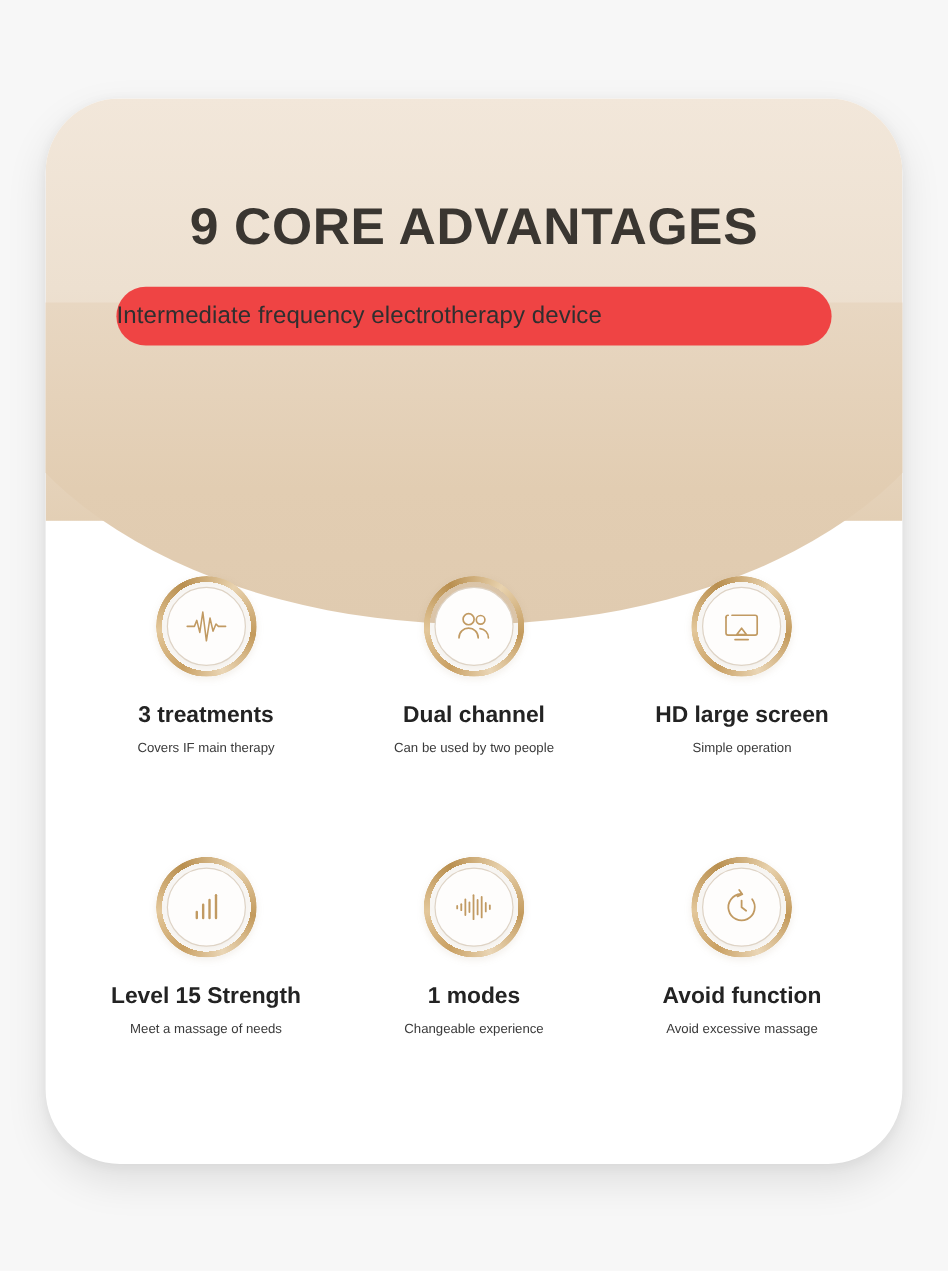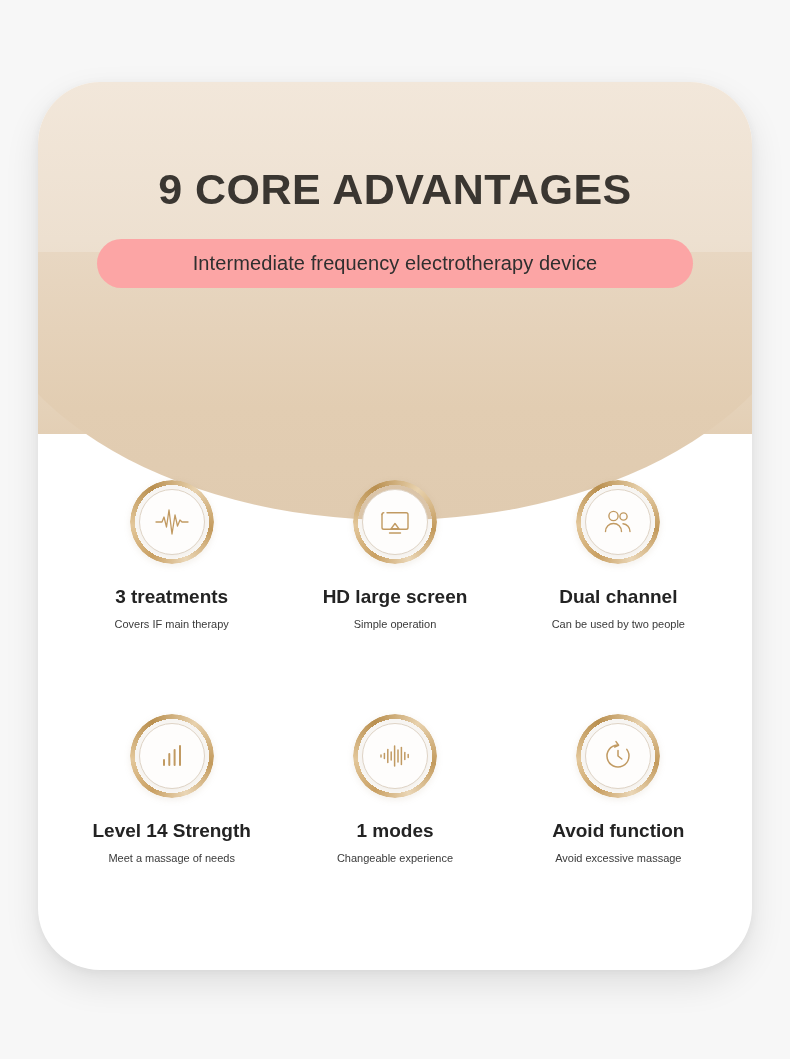--- a/index.html
+++ b/index.html
@@ -63,25 +63,24 @@
     font-weight: bold;
     letter-spacing: 0.5px;
     color: #3a3631;
     line-height: 1;
   }
 
   #subtitle-pill {
     margin: 28px auto 17px;
     width: 596px;
     height: 49px;
-    background: #fca5a5;
+    background: #ef4444;
     border-radius: 26px;
     display: flex;
     align-items: center;
-    justify-content: center;
   }
   #subtitle-text {
     font-size: 20px;
     color: #2f2f2f;
     letter-spacing: 0.1px;
   }
 
   
   #features-grid {
     position: absolute;
@@ -180,57 +179,57 @@
       </div>
       <div class="feature-title">3 treatments</div>
       <div class="feature-desc">Covers IF main therapy</div>
     </div>
 
     <div class="feature-cell">
       <div class="icon-badge">
         <div class="ring-outer"></div>
         <div class="ring-inner"></div>
         <svg class="icon-glyph" viewBox="0 0 40 40" fill="none" stroke="#c19a62" stroke-width="1.4" stroke-linecap="round" stroke-linejoin="round">
+          <circle cx="15.5" cy="14" r="4.6"></circle>
+          <circle cx="25.5" cy="14.5" r="3.6"></circle>
+          <path d="M7.5 29.5c0-4.6 3.6-8 8-8s8 3.4 8 8"></path>
+          <path d="M25 21.8c4 .3 7 3.6 7 7.7"></path>
+        </svg>
+      </div>
+      <div class="feature-title">Dual channel</div>
+      <div class="feature-desc">Can be used by two people</div>
+    </div>
+
+    <div class="feature-cell">
+      <div class="icon-badge">
+        <div class="ring-outer"></div>
+        <div class="ring-inner"></div>
+        <svg class="icon-glyph" viewBox="0 0 40 40" fill="none" stroke="#c19a62" stroke-width="1.4" stroke-linecap="round" stroke-linejoin="round">
           <path d="M7 12.5v13a1.8 1.8 0 0 0 1.8 1.8h22.4a1.8 1.8 0 0 0 1.8-1.8V12.5a1.8 1.8 0 0 0-1.8-1.8H12"></path>
           <path d="M7 12.5a1.8 1.8 0 0 1 1.8-1.8"></path>
           <path d="M20 21.5l4 5.3h-8z"></path>
           <path d="M14.5 31h11"></path>
         </svg>
       </div>
       <div class="feature-title">HD large screen</div>
       <div class="feature-desc">Simple operation</div>
-    </div>
-
-    <div class="feature-cell">
-      <div class="icon-badge">
-        <div class="ring-outer"></div>
-        <div class="ring-inner"></div>
-        <svg class="icon-glyph" viewBox="0 0 40 40" fill="none" stroke="#c19a62" stroke-width="1.4" stroke-linecap="round" stroke-linejoin="round">
-          <circle cx="15.5" cy="14" r="4.6"></circle>
-          <circle cx="25.5" cy="14.5" r="3.6"></circle>
-          <path d="M7.5 29.5c0-4.6 3.6-8 8-8s8 3.4 8 8"></path>
-          <path d="M25 21.8c4 .3 7 3.6 7 7.7"></path>
-        </svg>
-      </div>
-      <div class="feature-title">Dual channel</div>
-      <div class="feature-desc">Can be used by two people</div>
     </div>
 
     <div class="feature-cell">
       <div class="icon-badge">
         <div class="ring-outer"></div>
         <div class="ring-inner"></div>
         <svg class="icon-glyph" viewBox="0 0 40 40" fill="none" stroke="#c19a62" stroke-width="2" stroke-linecap="round">
           <path d="M12 29v-5"></path>
           <path d="M17.3 29V18"></path>
           <path d="M22.6 29V14"></path>
           <path d="M28 29V10"></path>
         </svg>
       </div>
-      <div class="feature-title">Level 14 Strength</div>
+      <div class="feature-title">Level 15 Strength</div>
       <div class="feature-desc">Meet a massage of needs</div>
     </div>
 
     <div class="feature-cell">
       <div class="icon-badge">
         <div class="ring-outer"></div>
         <div class="ring-inner"></div>
         <svg class="icon-glyph" viewBox="0 0 40 40" fill="none" stroke="#c19a62" stroke-width="1.5" stroke-linecap="round">
           <path d="M6 19v2"></path>
           <path d="M9.4 17.5v5"></path>

